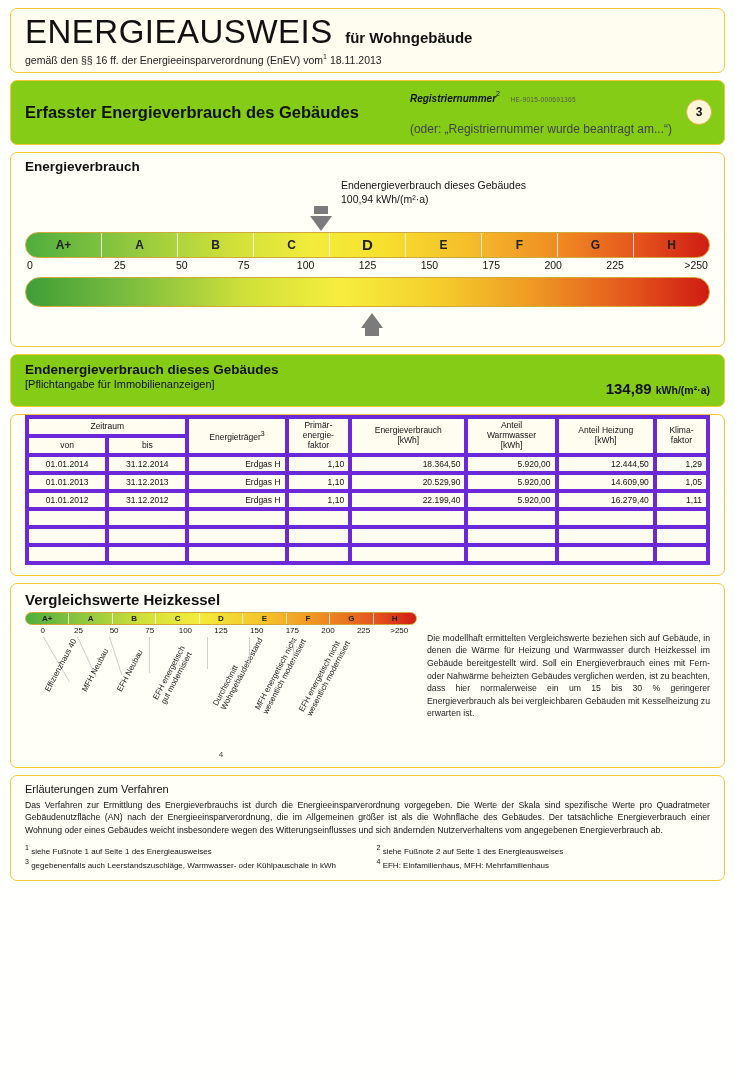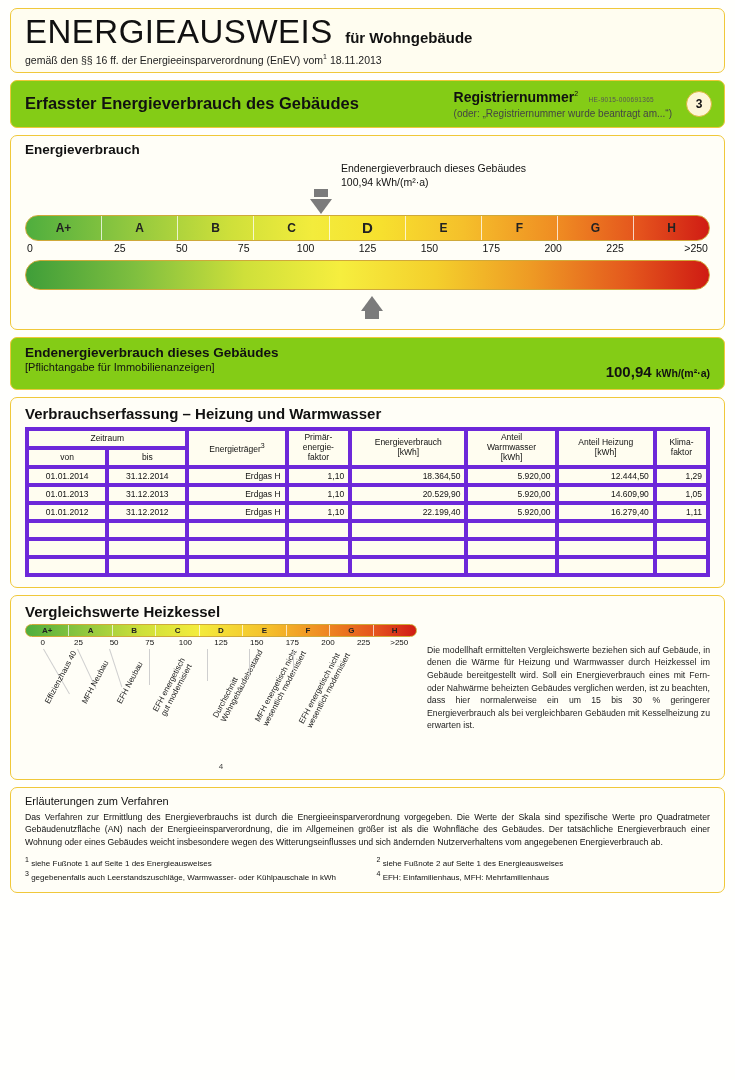--- a/index.html
+++ b/index.html
@@ -39,23 +39,23 @@
   .hdr-law{font-size:10.5px;margin-top:3px;color:#222;}
   .hdr-law .date{font-size:10.5px;}
 
   
   .regrow{
     display:flex;align-items:center;justify-content:space-between;
     padding:7px 12px 8px 14px;
   }
   .regrow .left{font-size:16.5px;font-weight:bold;}
   .regrow .mid{text-align:left;flex:0 0 auto;margin-left:auto;margin-right:14px;}
-  .reg-label{font-size:14px;font-weight:bold;}
+  .reg-label{font-size:10px;font-weight:bold;font-style:italic;}
   .reg-num{font-size:6.5px;color:#555;margin-left:6px;letter-spacing:.3px;}
-  .reg-note{font-size:10px;color:#444;margin-top:2px;}
+  .reg-note{font-size:12px;color:#444;margin-top:16px;}
   .circle-num{
     width:24px;height:24px;border-radius:50%;
     border:1px solid #d9b73a;background:#fdf6d8;
     display:flex;align-items:center;justify-content:center;
     font-size:12px;font-weight:bold;flex:0 0 auto;
   }
 
   
   .sec-title{font-size:13.5px;font-weight:bold;padding:6px 14px 2px 14px;}
   .vb-body{padding:2px 14px 10px 14px;position:relative;}
@@ -235,28 +235,27 @@
       <div class="arrow-up"></div>
       <div class="arrow-up-stem"></div>
     </div>
   </div>
 
   <div class="panel tint">
     <div class="pflicht">
       <div class="t1">Endenergieverbrauch dieses Gebäudes</div>
       <div class="t2">[Pflichtangabe für Immobilienanzeigen]</div>
       <div class="val">
-        <span>100,94</span>
+        <span>134,89</span>
         <span class="unit">kWh/(m²·a)</span>
       </div>
     </div>
   </div>
 
   <div class="panel plain">
-    <div class="tbl-title">Verbrauchserfassung – Heizung und Warmwasser</div>
     <table class="data">
       <thead>
         <tr>
           <th colspan="2">Zeitraum</th>
           <th rowspan="2">
             <span>Energieträger</span><sup>3</sup>
           </th>
           <th rowspan="2">
             <div>Primär-</div>
             <div>energie-</div>

